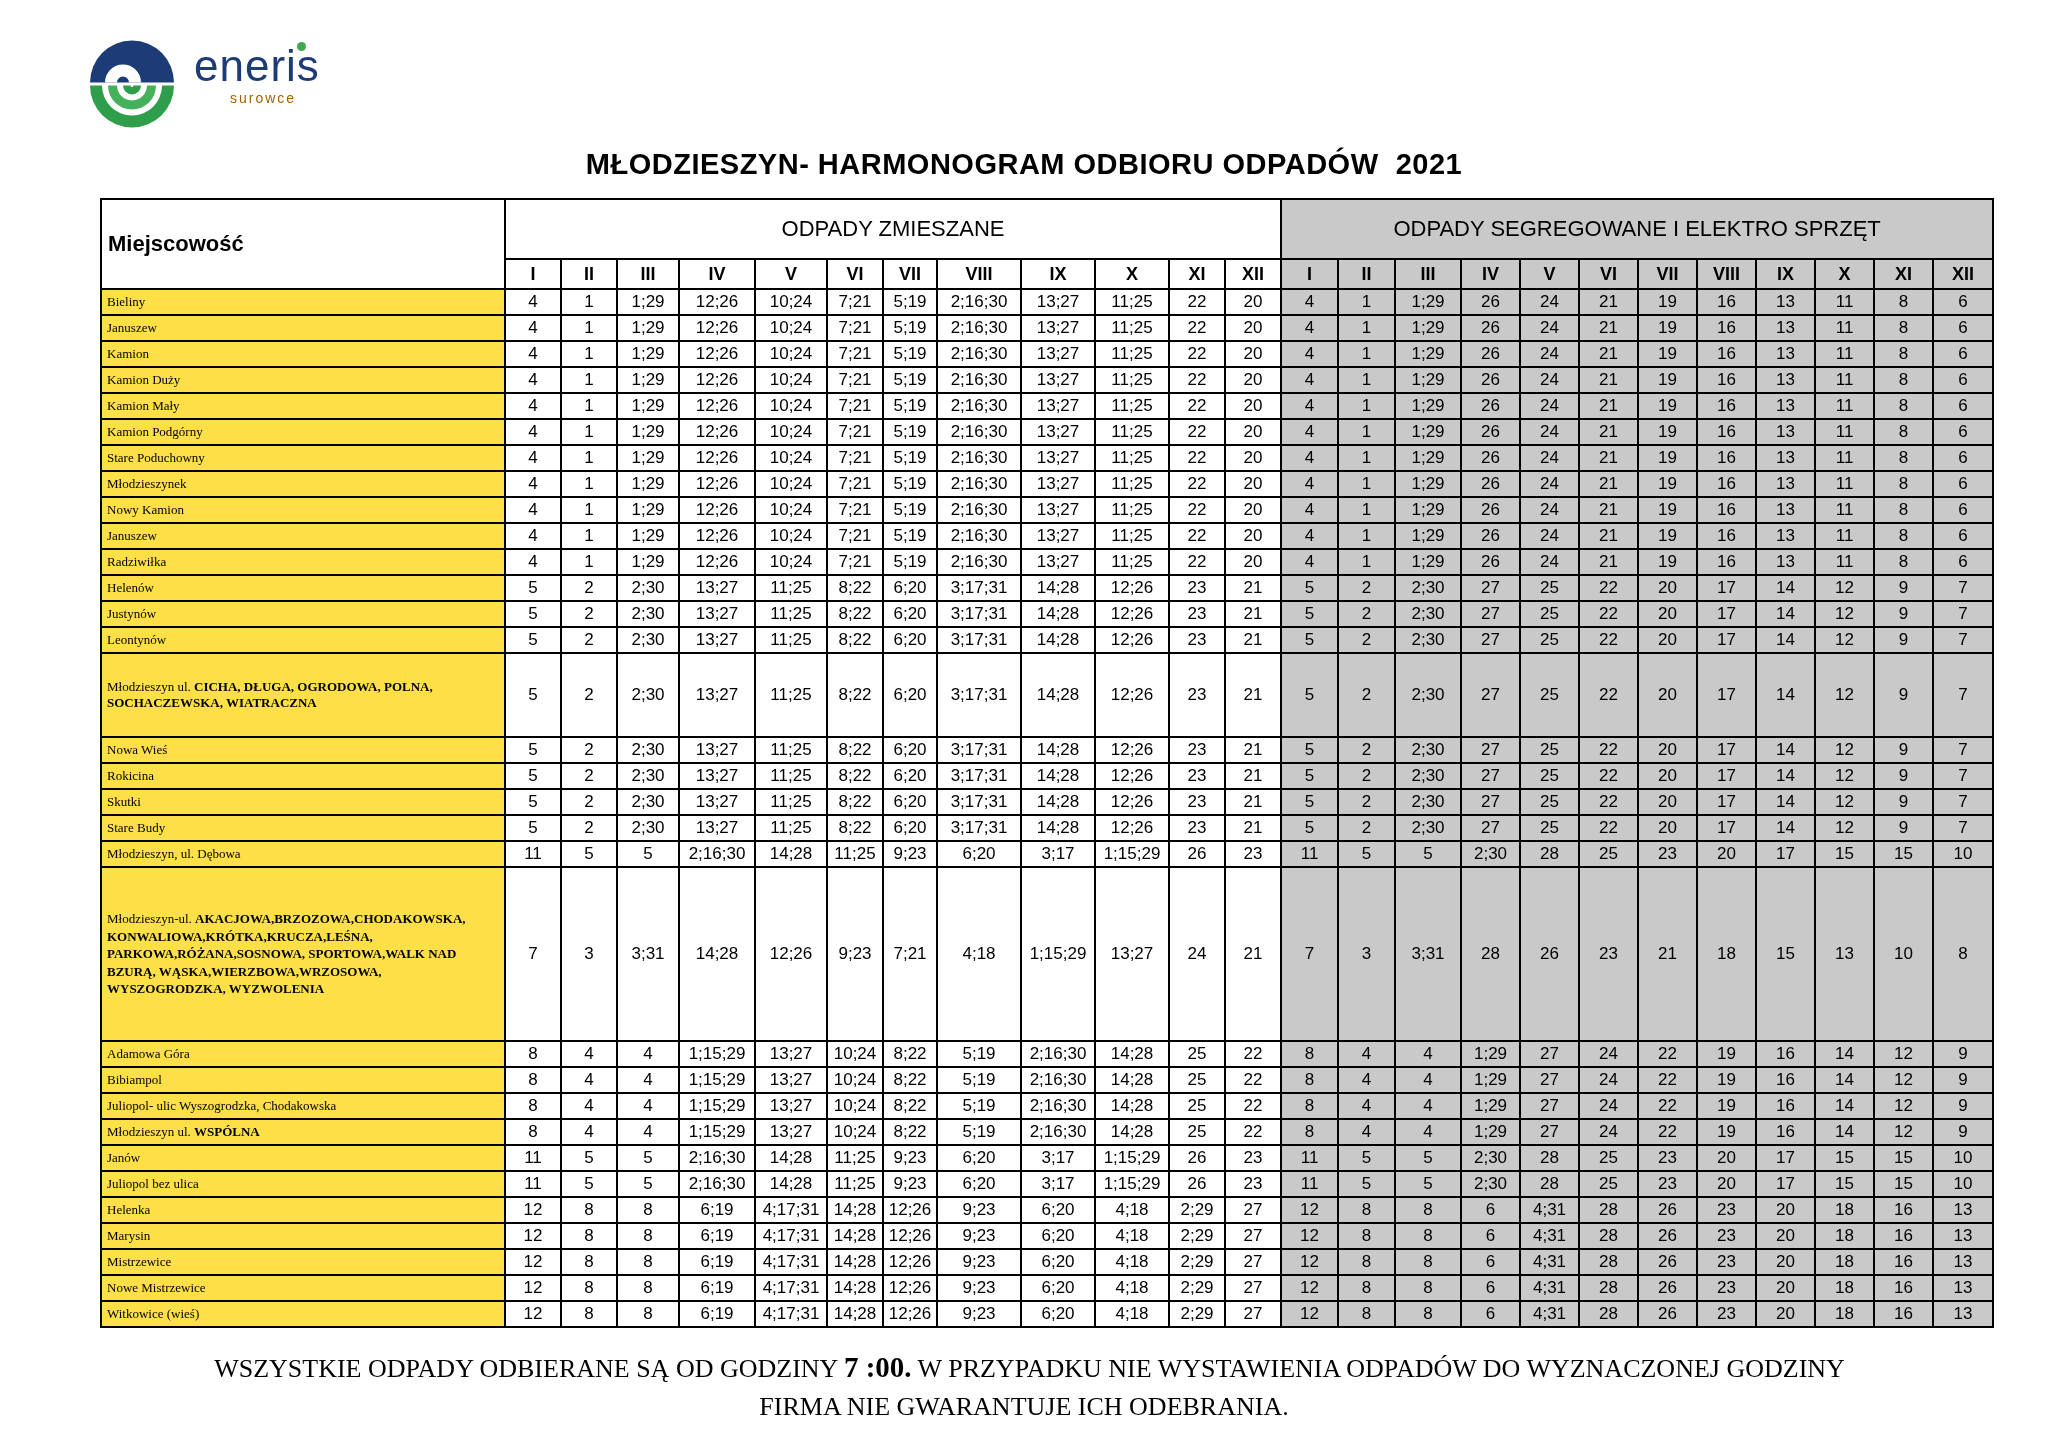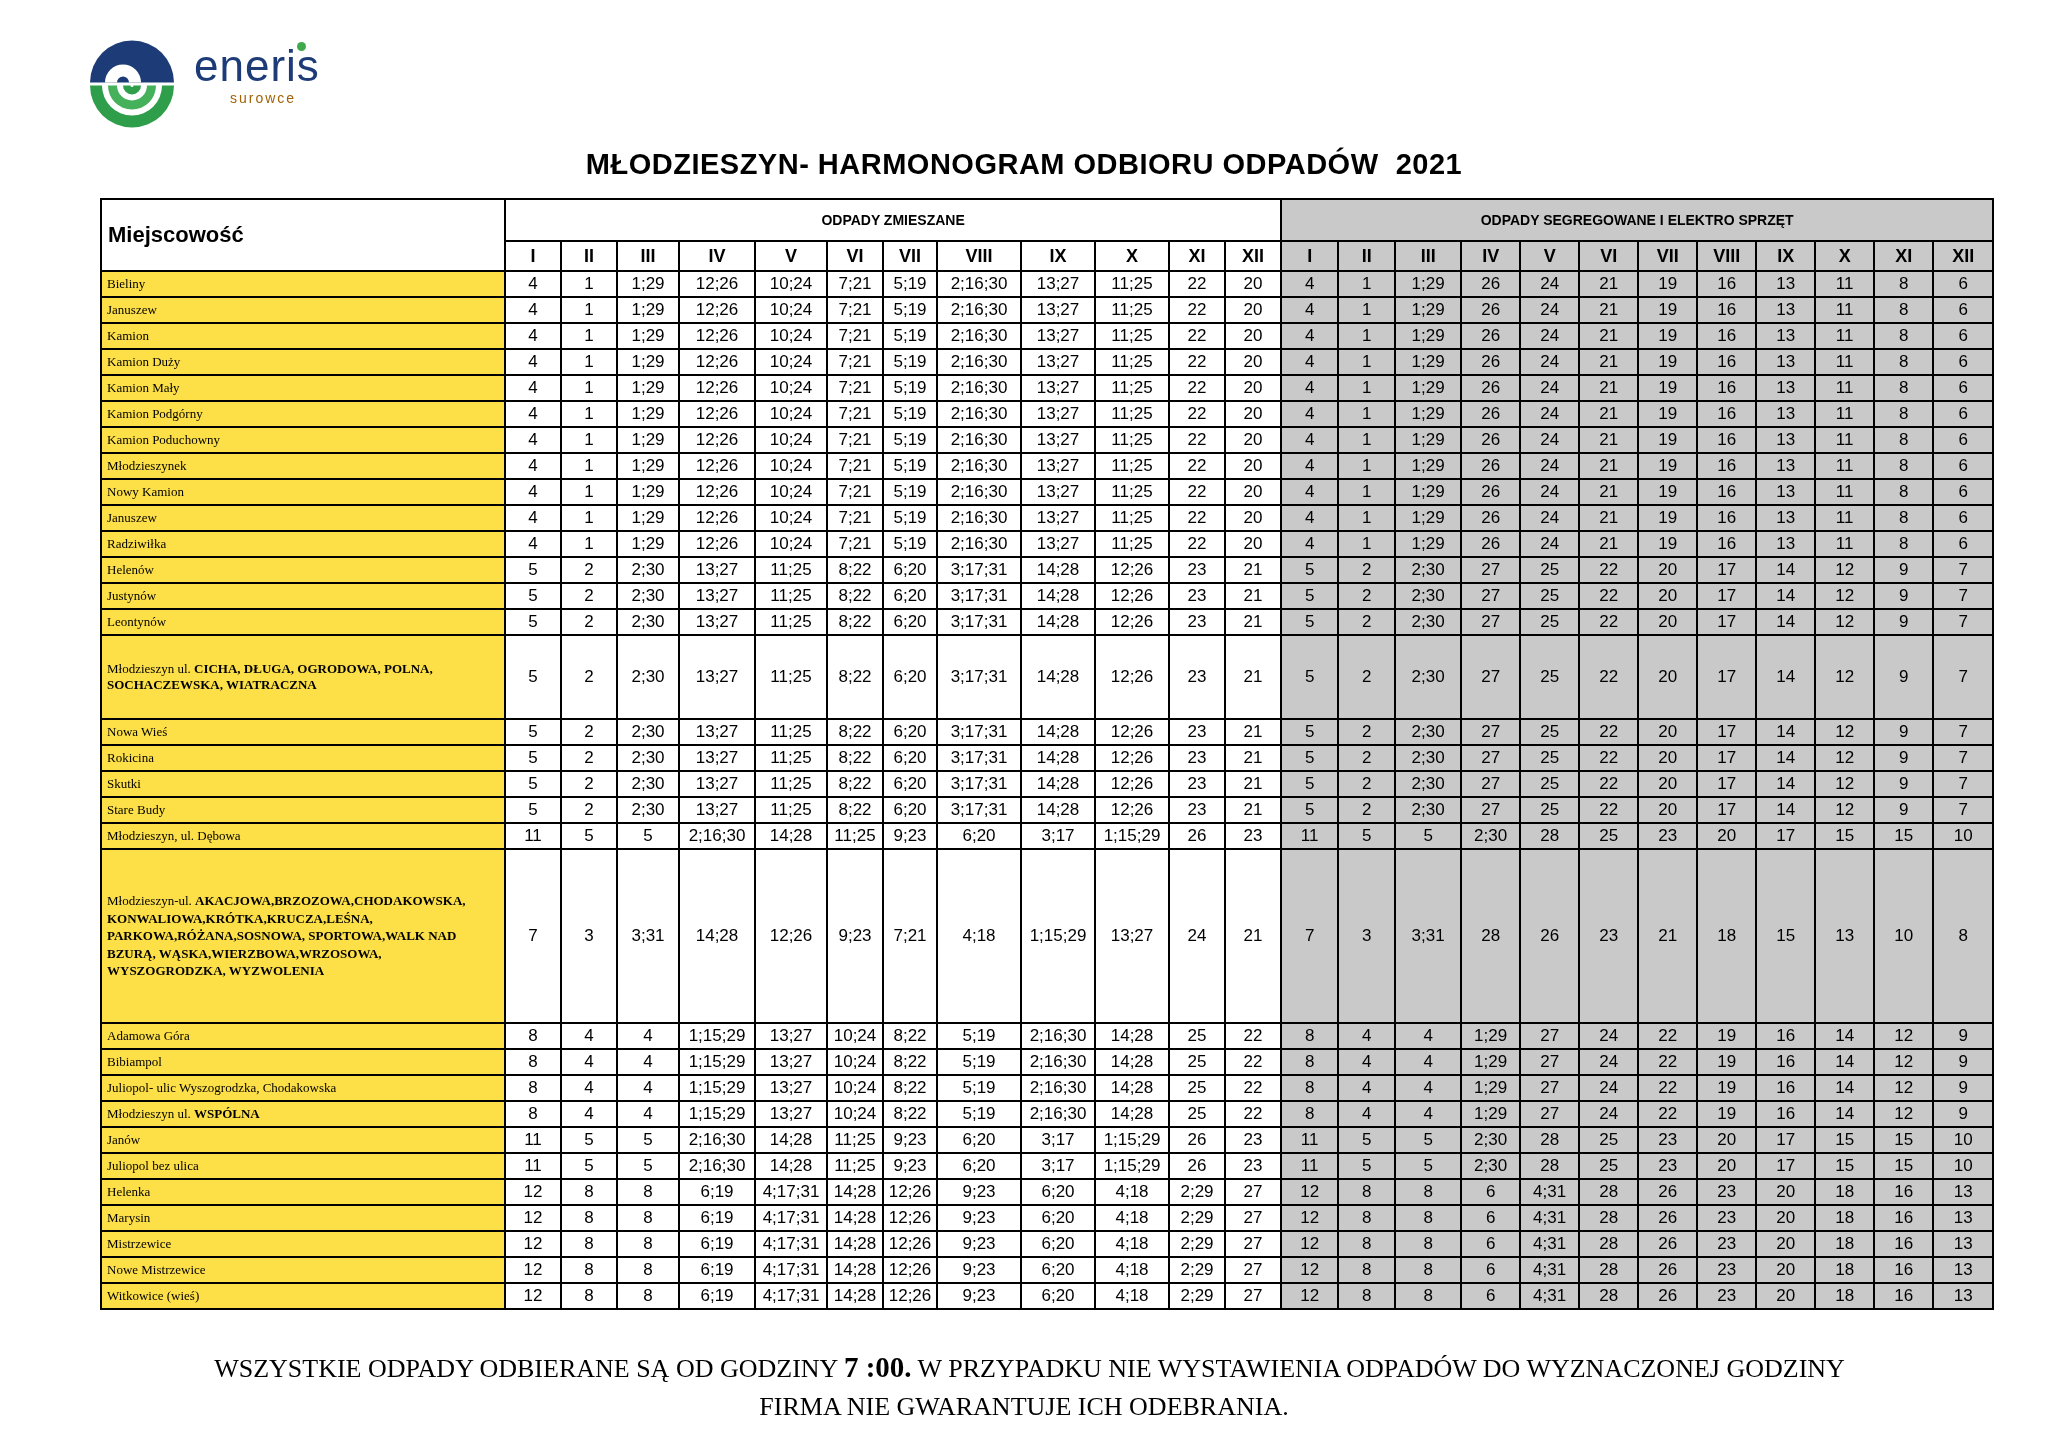--- a/index.html
+++ b/index.html
@@ -25,21 +25,21 @@
   
   table.sched{
     position:absolute;left:100px;top:198px;width:1892px;
     border-collapse:collapse;table-layout:fixed;
   }
   table.sched th,table.sched td{border:2px solid #000;overflow:hidden;}
   th.corner{
     text-align:left;vertical-align:middle;padding:0 6px;
     font-size:22px;font-weight:bold;background:#fff;
   }
-  th.section{font-size:14px;font-weight:bold;height:24px;padding:8px;}
+  th.section{font-size:22px;font-weight:normal;height:24px;padding:16px;}
   th.month{font-size:18px;font-weight:bold;height:28px;padding:0;text-align:center;}
   .seg{background:#c9c9c9;}
   td.num{
     text-align:center;vertical-align:middle;font-size:17px;height:24px;padding:0;
     font-family:"Liberation Sans",sans-serif;
   }
   td.name{
     text-align:left;vertical-align:middle;padding:0 5px;
     font-family:"Liberation Serif",serif;font-size:13px;background:#fde047;
   }
@@ -293,21 +293,21 @@
         <td class="num seg">24</td>
         <td class="num seg">21</td>
         <td class="num seg">19</td>
         <td class="num seg">16</td>
         <td class="num seg">13</td>
         <td class="num seg">11</td>
         <td class="num seg">8</td>
         <td class="num seg">6</td>
       </tr>
       <tr>
-        <td class="name">Kamion Poduchowny</td>
+        <td class="name">Stare Poduchowny</td>
         <td class="num">4</td>
         <td class="num">1</td>
         <td class="num">1;29</td>
         <td class="num">12;26</td>
         <td class="num">10;24</td>
         <td class="num">7;21</td>
         <td class="num">5;19</td>
         <td class="num">2;16;30</td>
         <td class="num">13;27</td>
         <td class="num">11;25</td>

